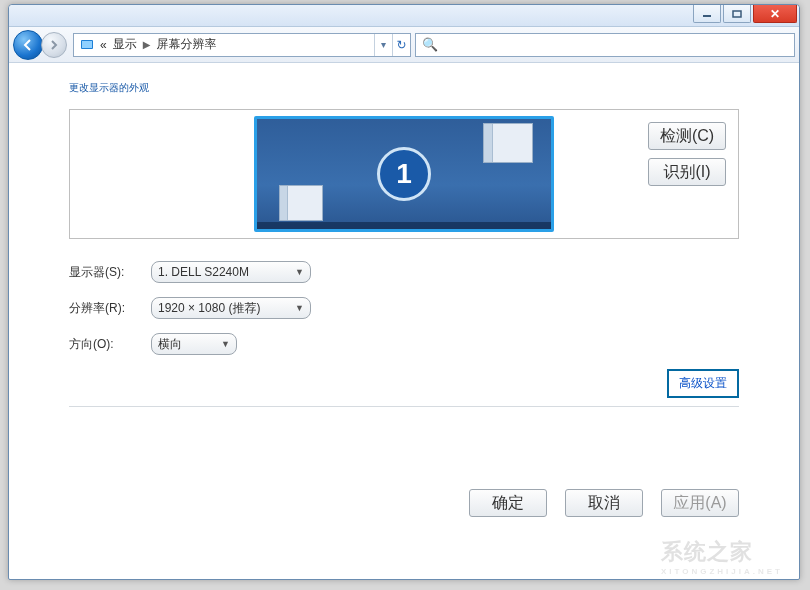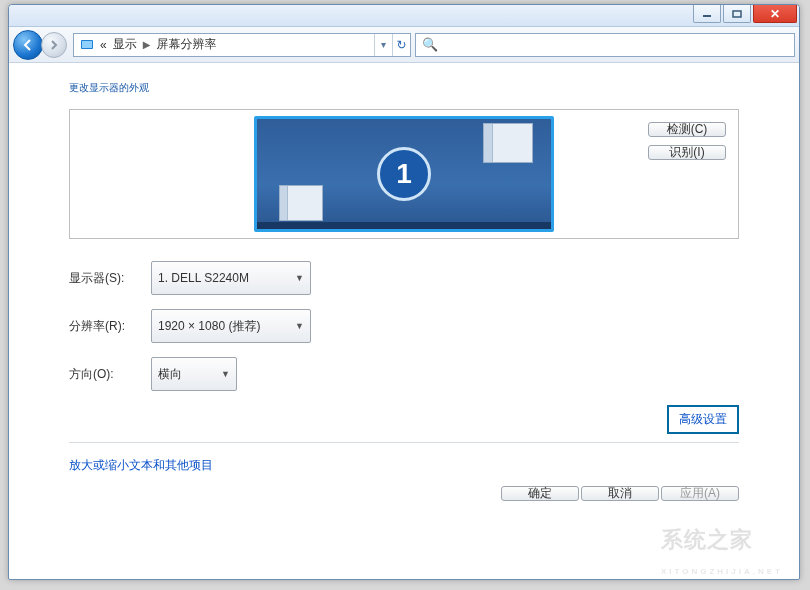--- a/index.html
+++ b/index.html
@@ -87,34 +87,34 @@
     position:absolute; background:#e8eef6; border:1px solid #9ab0c8;
   }
   .miniwin.a { right:18px; top:4px; width:50px; height:40px; }
   .miniwin.a::before { content:""; position:absolute; left:0; top:0; width:8px; height:100%; background:#c7d6e6; border-right:1px solid #a9bdd2; }
   .miniwin.b { left:22px; bottom:8px; width:44px; height:36px; }
   .miniwin.b::before { content:""; position:absolute; left:0; top:0; width:7px; height:100%; background:#c7d6e6; border-right:1px solid #a9bdd2; }
   .desk-taskbar { position:absolute; left:0; bottom:0; width:100%; height:7px; background:rgba(10,30,60,0.55); }
 
   .side-buttons { position:absolute; right:12px; top:12px; display:flex; flex-direction:column; gap:8px; }
   .btn {
-    min-width: 78px; height: 15px; font-size: 12px;
+    min-width: 78px; height: 28px; font-size: 16px;
     border: 1px solid #9da6af; border-radius: 3px;
     background: linear-gradient(to bottom,#fdfdfd,#e7ebef);
     display:inline-flex; align-items:center; justify-content:center; padding: 0 10px;
     color:#333; cursor:pointer;
   }
   .btn:disabled, .btn.disabled { color:#9a9a9a; }
 
   
   .form { margin-top: 22px; font-size: 12px; color:#333; }
   .row { display:flex; align-items:center; margin-bottom: 14px; }
   .row label { width: 82px; }
   .combo {
-    height: 34px; border:1px solid #9da6af; border-radius:2px;
+    height: 22px; border:1px solid #9da6af; border-radius:8px;
     background: linear-gradient(to bottom,#fdfdfd,#e9edf1);
     display:flex; align-items:center; justify-content:space-between;
     padding: 8px 6px; font-size:12px; cursor:pointer;
   }
   .combo .arrow { font-size:9px; color:#555; margin-left:8px; }
   .combo.w1 { width: 160px; }
   .combo.w2 { width: 160px; }
   .combo.w3 { width: 86px;  }
 
   .adv-row { display:flex; justify-content:flex-end; margin: 12px 0 6px 0; }
@@ -122,30 +122,30 @@
     color:#0a52c8; font-size:12px; text-decoration:none;
     border: 2px solid #0369a1; padding: 4px 10px;
   }
 
   .divider { border:none; border-top:1px solid #d6dbe0; margin: 8px 0 14px 0; }
 
   .textlink { color:#0a52c8; font-size:12px; text-decoration:none; display:block; margin-bottom:12px; }
 
   
   .footer {
-    position:absolute; right: 60px; bottom: 78px; display:flex; gap:2px;margin-left:48px;
+    position:absolute; right: 60px; bottom: 62px; display:flex; gap:18px;margin-left:48px;
   }
   .btn.wide { min-width: 78px; }
 
   
   .arrow-l svg, .arrow-r svg { display:block; }
 
   
   .wm { position:absolute; right:27px; bottom:14px; font-size:22px; color:rgba(120,120,120,0.22); font-weight:bold; letter-spacing:1px; }
-  .wm small { display:block; font-size:8px; letter-spacing:3px; color:rgba(120,120,120,0.18); text-align:right;margin-top:12px; }
+  .wm small { display:block; font-size:8px; letter-spacing:3px; color:rgba(120,120,120,0.18); text-align:right; }
 </style>
 </head>
 <body>
 
 <div class="window">
 
   <div class="titlebar">
     <div class="winbtns">
       <div class="winbtn" title="最小化">
         <svg width="10" height="8">
@@ -238,21 +238,20 @@
           <span class="arrow">▼</span>
         </div>
       </div>
 
       <div class="adv-row">
         <a href="#" class="adv-link">高级设置</a>
       </div>
 
       <hr class="divider">
 
-      <a href="#" class="textlink">放大或缩小文本和其他项目</a>
     </div>
   </div>
 
   <div class="footer">
     <button class="btn wide">确定</button>
     <button class="btn wide">取消</button>
     <button class="btn wide disabled" disabled="">应用(A)</button>
   </div>
 
 </div>

